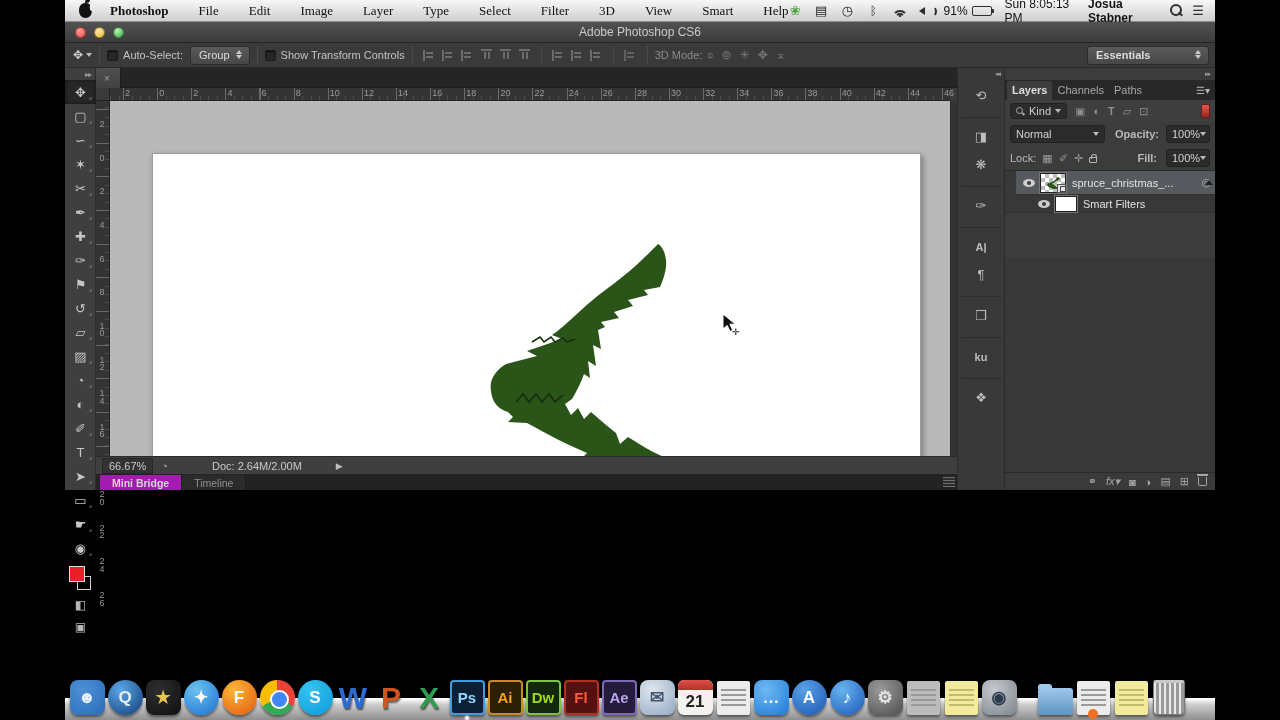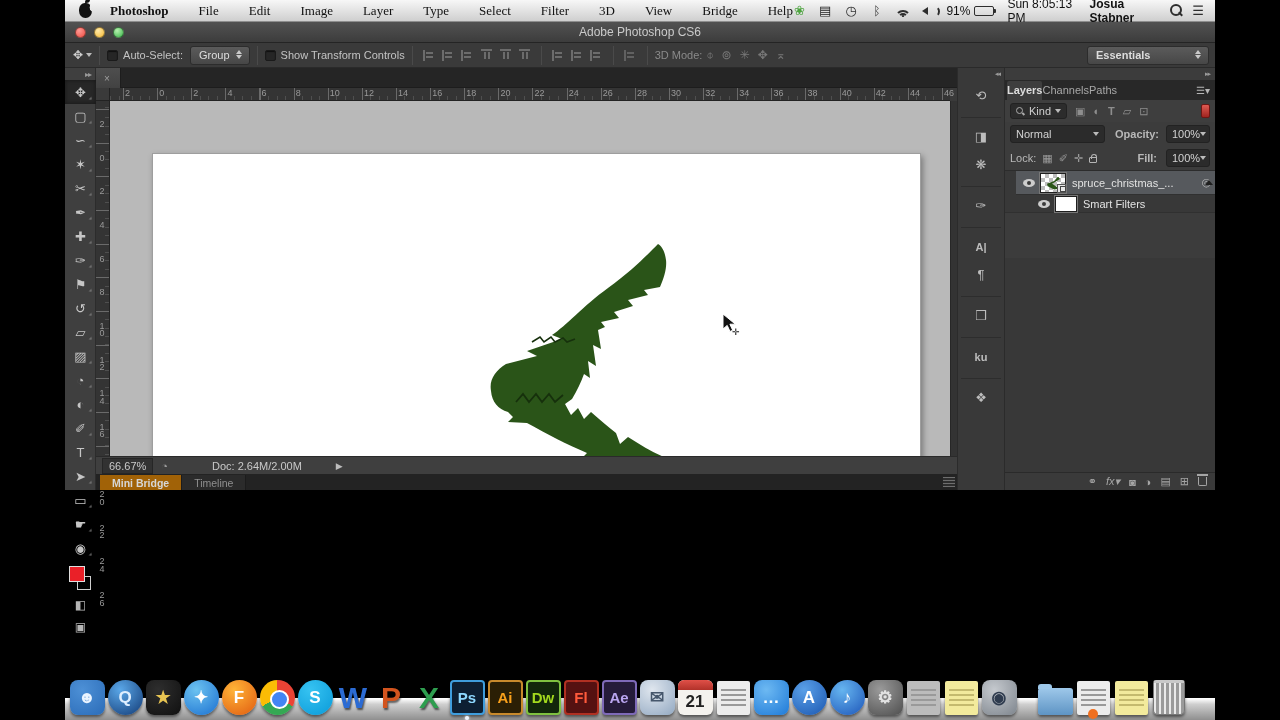--- a/index.html
+++ b/index.html
@@ -95,37 +95,37 @@
   .tree-svg { position:absolute; left:360px; top:129px; width:240px; height:280px; }
   .cursor { position:absolute; left:610px; top:212px; width:24px; height:24px; }
   .scrolltrack { position:absolute; right:0; top:33px; width:7px; bottom:34px; background:#333; border-left:1px solid #272727; }
   .statusbar { position:absolute; left:0; right:0; bottom:16px; height:18px; background:#3f3f3f; border-top:1px solid #2a2a2a;
     display:flex; align-items:center; font-size:11px; color:#c9c9c9; }
   .status-well { background:#323232; border:1px solid #262626; padding:1px 6px; margin-left:6px; }
   .status-doc { margin-left:44px; }
   .status-play { margin-left:34px; color:#bdbdbd; font-size:9px; }
   .btabs { position:absolute; left:0; right:0; bottom:0; height:16px; background:#232323; display:flex; align-items:flex-end; }
   .btab { height:15px; padding:2px 12px 0; font-size:10.5px; color:#8f8f8f; background:#2b2b2b; border-right:1px solid #1c1c1c; }
-  .btab.active { background:#a16207; color:#d6d6d6; font-weight:bold; }
+  .btab.active { background:#a21caf; color:#d6d6d6; font-weight:bold; }
   .grip { position:absolute; right:1px; bottom:2px; width:14px; height:12px;
     background:repeating-linear-gradient(180deg,#6e6e6e 0 1px,#2e2e2e 1px 3px); border:1px solid #242424; }
 
   
   .pdock { position:absolute; left:892px; top:46px; width:48px; bottom:0; background:#393939; border-left:1px solid #2b2b2b; border-right:1px solid #2b2b2b; }
   .pdock .head { height:12px; text-align:right; color:#9a9a9a; font-size:7px; padding:2px 4px 0 0; letter-spacing:-1px; }
   .pd { width:30px; height:26px; margin:2px auto 0; display:flex; align-items:center; justify-content:center;
     color:#bdbdbd; font-size:13px; border-radius:3px; }
   .pd.sep { margin-top:9px; border-top:1px solid #2d2d2d; padding-top:6px; height:32px; border-radius:0; width:40px; }
   .pd .t { font-size:11px; font-weight:bold; }
 
   
   .panel { position:absolute; left:940px; top:46px; width:210px; bottom:0; background:#3c3c3c; }
   .panel .head { height:12px; text-align:right; color:#9a9a9a; font-size:7px; padding:2px 5px 0 0; letter-spacing:-1px; }
   .ptabs { height:20px; background:#282828; display:flex; align-items:flex-end; padding-left:2px; position:relative; }
-  .ptab { height:19px; padding:3px 0 0; font-size:11px; color:#a8a8a8; }
+  .ptab { height:19px; padding:3px 5px 0; font-size:11px; color:#a8a8a8; }
   .ptab.active { background:#3e3e3e; color:#dedede; font-weight:bold; border-radius:2px 2px 0 0; }
   .pmenu { position:absolute; right:5px; top:5px; color:#b5b5b5; font-size:10px; }
   .prow { display:flex; align-items:center; padding:0 5px; font-size:11px; color:#b9b9b9; }
   .filter-row { height:22px; background:#3e3e3e; gap:5px; }
   .kind-dd { display:inline-flex; align-items:center; gap:4px; background:#2c2c2c; border:1px solid #222; border-radius:3px; padding:1px 5px; color:#cfcfcf; }
   .kmag { position:relative; width:9px; height:9px; }
   .kmag::before { content:''; position:absolute; left:0; top:0; width:5px; height:5px; border:1.5px solid #aaa; border-radius:50%; }
   .kmag::after { content:''; position:absolute; left:6px; top:6px; width:3px; height:1.5px; background:#aaa; transform:rotate(45deg); }
   .f-ic { color:#8e8e8e; font-size:11px; margin-left:3px; }
   .f-ic.t { font-weight:bold; }
@@ -203,21 +203,21 @@
           <span class="menu-item app-name">Photoshop</span>
           <span class="menu-item">File</span>
           <span class="menu-item">Edit</span>
           <span class="menu-item">Image</span>
           <span class="menu-item">Layer</span>
           <span class="menu-item">Type</span>
           <span class="menu-item">Select</span>
           <span class="menu-item">Filter</span>
           <span class="menu-item">3D</span>
           <span class="menu-item">View</span>
-          <span class="menu-item">Bridge</span>
+          <span class="menu-item">Smart</span>
           <span class="menu-item">Help</span>
         </span>
     </div>
     <div class="right">
       <span class="mi-ic" style="color:#4da43f;">❀</span>
       <span class="mi-ic" style="color:#222;">▤</span>
       <span class="mi-ic">◷</span>
       <span class="mi-ic" style="font-size:12px;">ᛒ</span>
       <span class="wifi" style="overflow:hidden;">
           <i></i>

